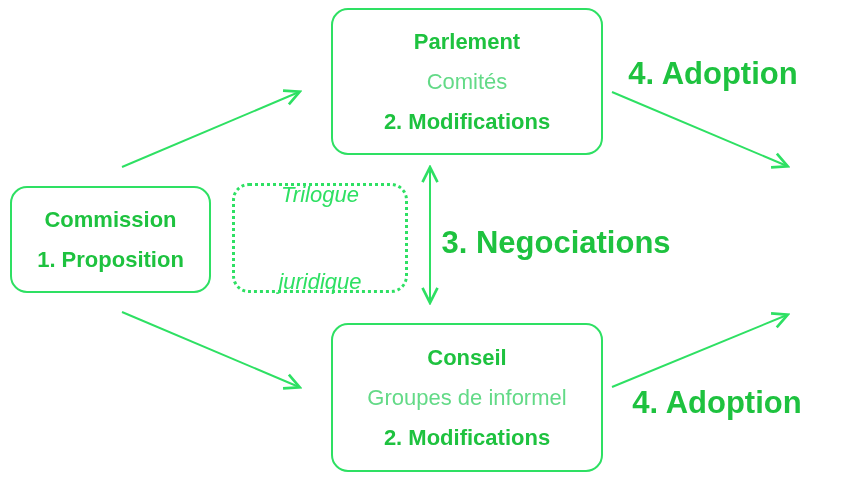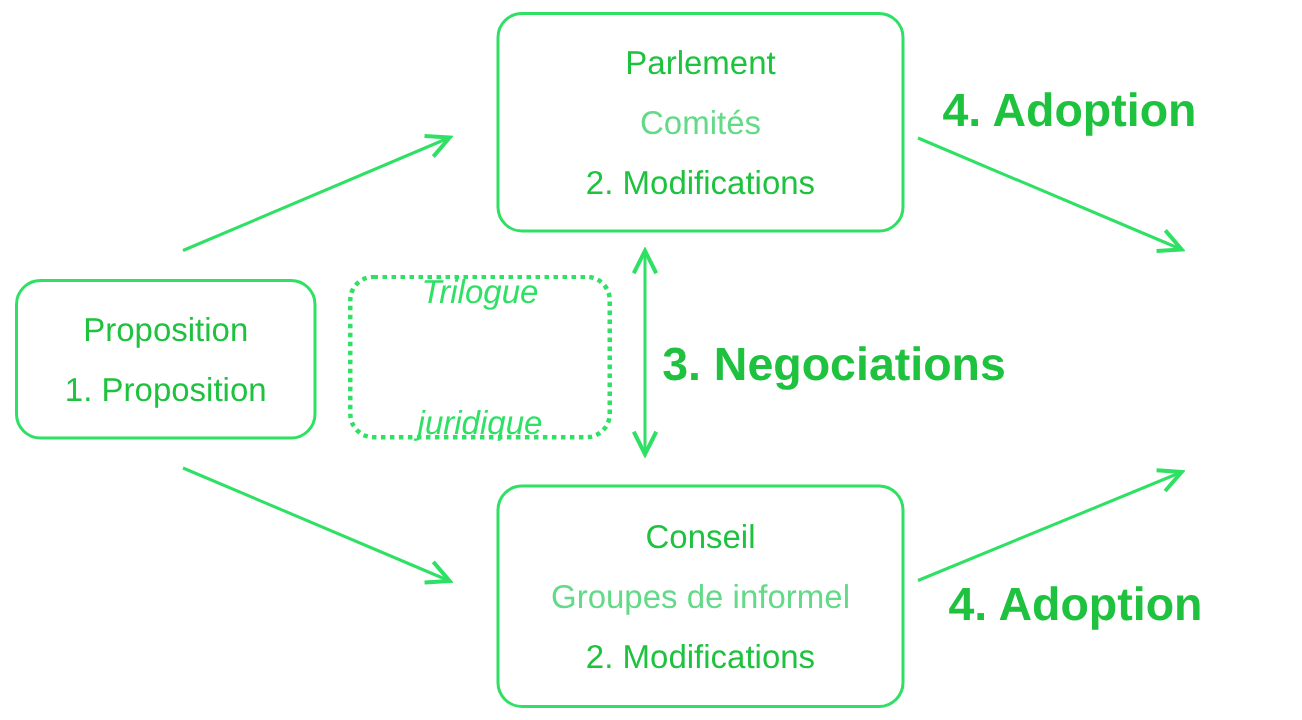--- a/index.html
+++ b/index.html
@@ -31,21 +31,21 @@
     border-radius: 17px;
     background: var(--background);
     display: flex;
     flex-direction: column;
     justify-content: center;
     align-items: center;
     text-align: center;
     box-sizing: border-box;
   }
   .box .line { line-height: 40px; font-size: 22px; white-space: nowrap; }
-  .t-bold  { font-weight: 400; color: var(--text-bold); text-align: center; }
+  .t-bold  { font-weight: 700; color: var(--text-bold); text-align: center; }
   .t-light { font-weight: 400; color: var(--text-light); }
   .t-italic { font-style: italic; font-weight: 400; color: var(--stroke); }
 
   #box-parlement { left: 331px; top: 8px;   width: 272px; height: 147px; }
   #box-commission{ left: 10px;  top: 186px; width: 201px; height: 107px; }
   #box-trilogue  { left: 232px; top: 183px; width: 176px; height: 110px;
                    border: 3px dotted var(--stroke); gap: 43px; }
   #box-trilogue .line { line-height: 44px; }
   #box-acte      { left: 660px; top: 183px; width: 197px; height: 112px; }
   #box-conseil   { left: 331px; top: 323px; width: 272px; height: 149px; }
@@ -80,21 +80,21 @@
     <line class="arrow" x1="430" y1="168" x2="430" y2="302" marker-start="url(#ah)" marker-end="url(#ah)"></line>
   </svg>
 
   <div class="box" id="box-parlement">
     <div class="line t-bold">Parlement</div>
     <div class="line t-light">Comités</div>
     <div class="line t-bold">2. Modifications</div>
   </div>
 
   <div class="box" id="box-commission">
-    <div class="line t-bold">Proposition</div>
+    <div class="line t-bold">Commission</div>
     <div class="line t-bold">1. Proposition</div>
   </div>
 
   <div class="box" id="box-trilogue">
     <div class="line t-italic">Trilogue</div>
     <div class="line t-italic">juridique</div>
   </div>
 
 
   <div class="box" id="box-conseil">

